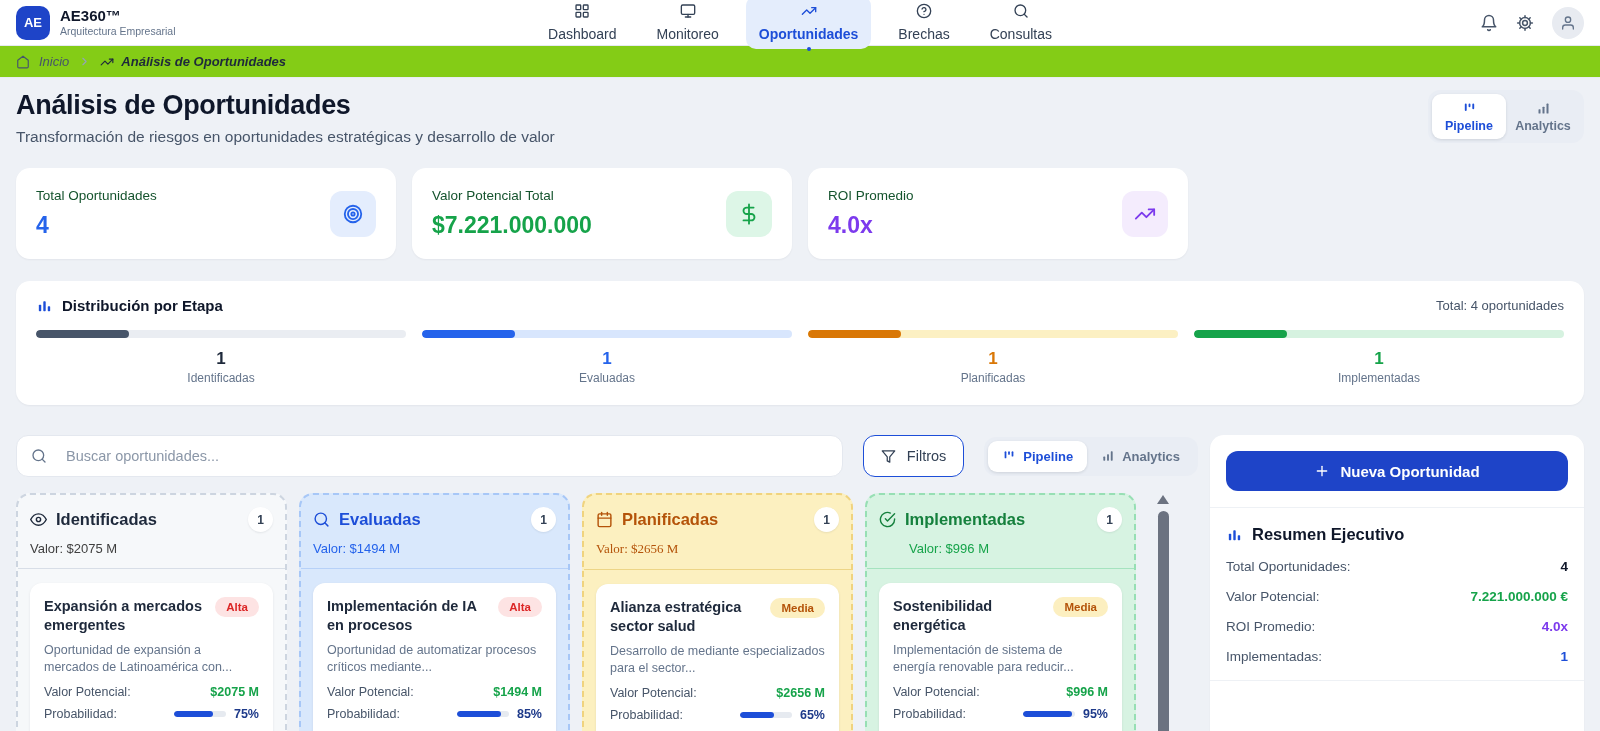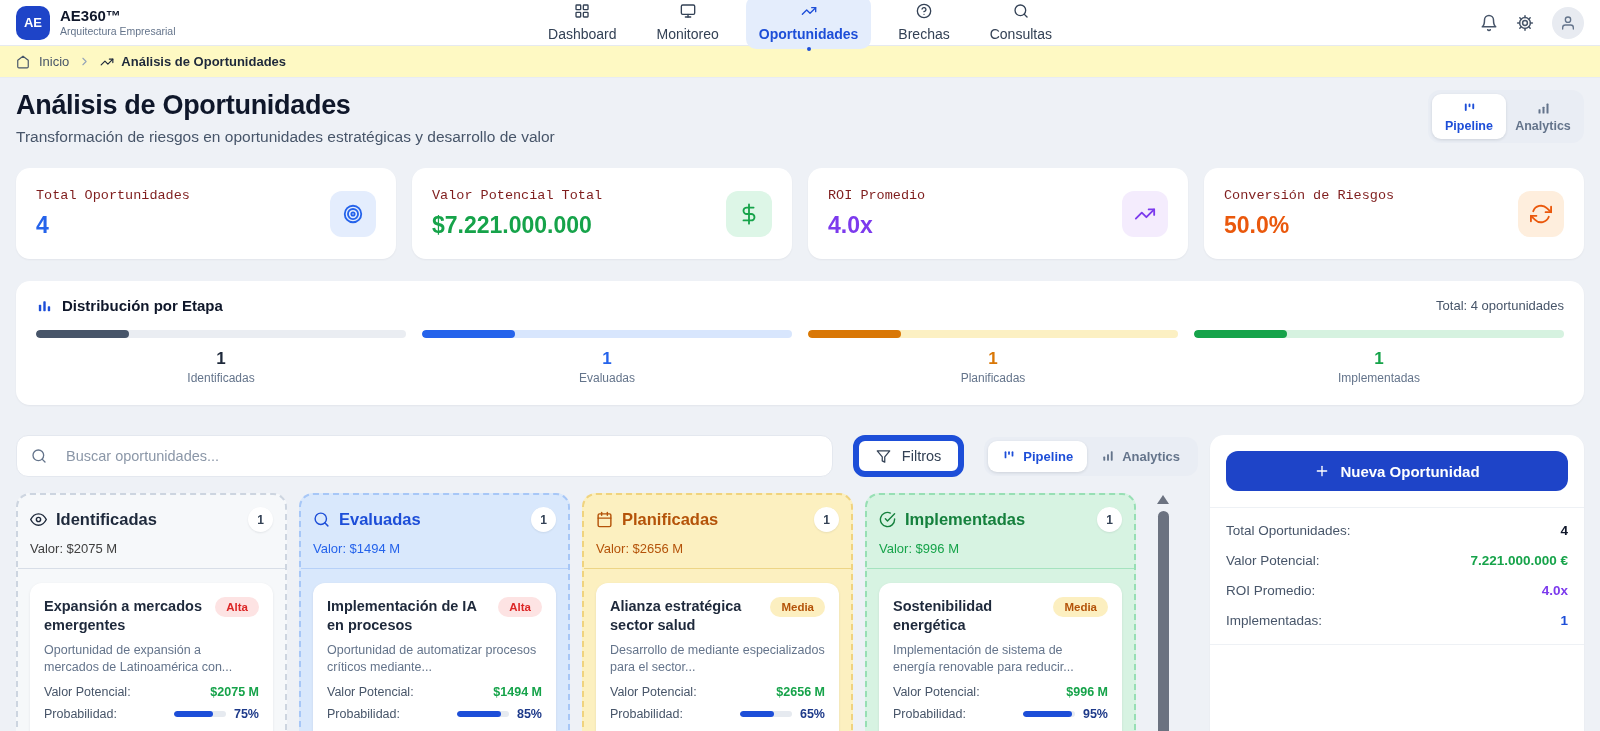--- a/index.html
+++ b/index.html
@@ -16,39 +16,39 @@
   .nav-item { display:flex; align-items:center; gap:7px; font-size:14px; color:#334155; padding:7px 13px; border-radius:10px; cursor:pointer; position:relative;flex-direction:column; }
   .nav-item .ic { width:16px; height:16px; }
   .nav-item.active { background:#e4edfc; color:var(--c-nav-active,#1d4ed8); font-weight:600; }
   .nav-item.active .dot { position:absolute; left:50%; bottom:-2px; transform:translateX(-50%); width:4px; height:4px; border-radius:50%; background:var(--c-nav-active,#1d4ed8); }
   .top-actions { margin-left:auto; display:flex; align-items:center; gap:18px; color:#475569; }
   .top-actions .ic { width:18px; height:18px; cursor:pointer; }
   .avatar { width:32px; height:32px; border-radius:50%; background:#e8ebf1; display:flex; align-items:center; justify-content:center; color:#64748b; cursor:pointer; }
   .avatar .ic { width:16px; height:16px; }
 
   
-  .breadcrumb { height:32px; display:flex; align-items:center; gap:9px; padding:0 16px; font-size:13px; color:#475569; border-bottom:1px solid #e8ecf2; background:#fef9c3; }
+  .breadcrumb { height:32px; display:flex; align-items:center; gap:9px; padding:0 16px; font-size:13px; color:#475569; border-bottom:1px solid #e8ecf2; background:#84cc16;font-style:italic; }
   .breadcrumb .ic { width:14px; height:14px; }
   .crumb-current { color:#1e293b; font-weight:600; display:flex; align-items:center; gap:7px; }
   .crumb-sep { color:#94a3b8; }
 
   
   .content { padding:0 16px; }
   .page-head { margin-top:12px; display:flex; justify-content:space-between; align-items:flex-start; }
   .page-title { font-size:27px; font-weight:800; color:#0f172a; letter-spacing:-0.3px; }
   .page-subtitle { margin-top:7px; font-size:15.5px; color:#475569; }
   .seg { background:#e9edf4; border-radius:12px; padding:4px; display:flex;text-align:right; }
   .seg-btn-v { width:74px; padding:7px 0 6px; display:flex; flex-direction:column; align-items:center; gap:3px; font-size:12.5px; font-weight:600; color:#64748b; border-radius:9px; cursor:pointer; }
   .seg-btn-v .ic { width:15px; height:15px; }
   .seg-btn-v.active { background:#fff; color:var(--c-nav-active,#1d4ed8); box-shadow:0 1px 3px rgba(15,23,42,.12); }
 
   
   .stats-row { margin-top:22px; display:grid; grid-template-columns:repeat(4,1fr); gap:16px; }
   .stat-card { background:#fff; border-radius:14px; padding:20px; display:flex; justify-content:space-between; align-items:center; box-shadow:0 1px 2px rgba(16,24,40,.05); }
-  .stat-label { font-size:13.5px; color:#7f1d1d;font-family:Liberation Mono, monospace; }
+  .stat-label { font-size:13.5px; color:#14532d; }
   .stat-value { margin-top:9px; font-size:23px; font-weight:800; }
   .v-blue{color:var(--c-stat-blue,#2563eb);} .v-green{color:var(--c-stat-green,#16a34a);} .v-purple{color:var(--c-stat-purple,#7c3aed);} .v-orange{color:var(--c-stat-orange,#ea580c);}
   .stat-icon { width:46px; height:46px; border-radius:12px; display:flex; align-items:center; justify-content:center; }
   .stat-icon .ic { width:22px; height:22px; }
   .t-blue{background:#e4edfd;color:#2563eb;} .t-green{background:#ddf6e7;color:#16a34a;} .t-purple{background:#f4ecfd;color:#7c3aed;} .t-orange{background:#feeedd;color:#ea580c;}
 
   
   .dist-card { margin-top:22px; background:#fff; border-radius:14px; padding:16px 20px 20px; box-shadow:0 1px 2px rgba(16,24,40,.05); }
   .dist-head { display:flex; justify-content:space-between; align-items:center; }
   .dist-title { display:flex; align-items:center; gap:9px; font-size:15px; font-weight:700; color:#0f172a; }
@@ -66,43 +66,43 @@
   .s-impl .track{background:#d6f2e0;} .s-impl .fill{background:var(--c-stage-implementadas,#16a34a);} .s-impl .stage-count{color:var(--c-stage-implementadas,#16a34a);}
 
   
   .workspace { margin-top:30px; display:flex; gap:12px; align-items:flex-start; }
   .ws-left { flex:1; min-width:0; }
   .toolbar { display:flex; align-items:center; gap:20px; }
   .searchbox { flex:1; height:42px; background:#fff; border:1px solid #e4e8ef; border-radius:12px; display:flex; align-items:center; gap:19px; padding:0 14px; color:#64748b; }
   .searchbox .ic { width:16px; height:16px; }
   .searchbox input { border:none; outline:none; flex:1; font-size:14.5px; font-family:inherit; color:#334155; background:transparent; }
   .searchbox input::placeholder { color:#8b97a8; }
-  .btn-filter { height:42px; background:#fff; border:6px solid #1d4ed8; border-radius:12px; display:flex; align-items:center; gap:11px; padding:0 17px; font-size:14.5px; color:#334155; font-weight:500; cursor:pointer; }
+  .btn-filter { height:42px; background:#fff; border:1px solid #1d4ed8; border-radius:12px; display:flex; align-items:center; gap:11px; padding:0 17px; font-size:14.5px; color:#334155; font-weight:500; cursor:pointer; }
   .btn-filter .ic { width:15px; height:15px; }
   .seg-btn-h { display:flex; align-items:center; gap:7px; padding:8px 14px; font-size:13px; font-weight:600; color:#64748b; border-radius:9px; cursor:pointer; }
   .seg-btn-h .ic { width:14px; height:14px; }
   .seg-btn-h.active { background:#fff; color:var(--c-nav-active,#1d4ed8); box-shadow:0 1px 3px rgba(15,23,42,.12); }
 
   
   .kanban { margin-top:16px; display:flex; gap:12px; }
   .kcol { width:271px; flex:none; border-radius:14px; border:2px dashed; padding:12px; height:560px; }
   .kcol-head { display:flex; justify-content:space-between; align-items:center; }
   .kcol-title { display:flex; align-items:center; gap:9px; font-size:16.5px; font-weight:700; }
   .kcol-title .ic { width:17px; height:17px; }
   .kcol-count { width:25px; height:25px; border-radius:50%; background:#fff; display:flex; align-items:center; justify-content:center; font-size:12px; font-weight:600; color:#334155; box-shadow:0 1px 2px rgba(15,23,42,.08); }
   .kcol-valor { margin-top:9px; font-size:13px; }
   .kcol-rule { margin:12px -12px 0; border:none; border-top:1.5px solid; }
   .col-ident { background:#f6f8fa; border-color:#cdd5e0; }
   .col-ident .kcol-title{color:#1e293b;} .col-ident .kcol-valor{color:#404040;} .col-ident .kcol-rule{border-color:#d8dee7;}
   .col-eval { background:#d9e8fc; border-color:#a7c7f7; }
   .col-eval .kcol-title{color:#1d4ed8;} .col-eval .kcol-valor{color:#2563eb;} .col-eval .kcol-rule{border-color:#b7d1f8;}
   .col-plan { background:#fcf0c0; border-color:#f0d37e; }
-  .col-plan .kcol-title{color:#b45309;} .col-plan .kcol-valor{color:#b45309;} .col-plan .kcol-rule{border-color:#edd586;}
+  .col-plan .kcol-title{color:#b45309;} .col-plan .kcol-valor{color:#b45309;font-family:Liberation Serif, serif;} .col-plan .kcol-rule{border-color:#edd586;}
   .col-impl { background:#d7f3e2; border-color:#97dfb4; }
-  .col-impl .kcol-title{color:#15803d;} .col-impl .kcol-valor{color:#16a34a;} .col-impl .kcol-rule{border-color:#a5e3bf;}
+  .col-impl .kcol-title{color:#15803d;} .col-impl .kcol-valor{color:#16a34a;margin-left:30px;} .col-impl .kcol-rule{border-color:#a5e3bf;}
 
   .kcard { margin-top:14px; background:#fff; border-radius:12px; padding:14px; box-shadow:0 1px 3px rgba(15,23,42,.08); cursor:pointer; }
   .kcard-toprow { display:flex; align-items:flex-start; }
   .kcard-title { flex:1; font-size:14.5px; font-weight:700; color:#1e293b; line-height:1.3; padding-right:6px; }
   .badge { flex:none; padding:4px 11px; border-radius:999px; font-size:11.5px; font-weight:600; }
   .badge-alta { background:#fde3e3; color:var(--c-priority-alta,#dc2626); }
   .badge-media { background:#fcefc0; color:var(--c-priority-media,#b45309); }
   .kcard-desc { margin-top:7px; font-size:12.5px; color:#64748b; line-height:1.4; }
   .krow { margin-top:8px; display:flex; justify-content:space-between; align-items:center; font-size:12.5px; }
   .krow-label { color:#475569; }
@@ -289,34 +289,20 @@
         <div class="stat-label">ROI Promedio</div>
         <div class="stat-value v-purple">4.0x</div>
       </div>
       <div class="stat-icon t-purple">
         <svg class="ic" viewBox="0 0 24 24">
             <polyline points="22 7 13.5 15.5 8.5 10.5 2 17"></polyline>
             <polyline points="16 7 22 7 22 13"></polyline>
           </svg>
       </div>
     </div>
-    <div class="stat-card">
-      <div>
-        <div class="stat-label">Conversión de Riesgos</div>
-        <div class="stat-value v-orange">50.0%</div>
-      </div>
-      <div class="stat-icon t-orange">
-        <svg class="ic" viewBox="0 0 24 24">
-            <polyline points="23 4 23 10 17 10"></polyline>
-            <polyline points="1 20 1 14 7 14"></polyline>
-            <path d="M3.51 9a9 9 0 0 1 14.85-3.36L23 10"></path>
-            <path d="M1 14l4.64 4.36A9 9 0 0 0 20.49 15"></path>
-          </svg>
-      </div>
-    </div>
   </div>
 
   <div class="dist-card">
     <div class="dist-head">
       <div class="dist-title">
         <svg class="ic filled" viewBox="0 0 24 24">
             <rect x="4" y="11" width="3.4" height="9" rx="1"></rect>
             <rect x="10.3" y="6" width="3.4" height="14" rx="1"></rect>
             <rect x="16.6" y="13" width="3.4" height="7" rx="1"></rect>
           </svg>
@@ -566,20 +552,28 @@
 
     <aside class="right-panel">
       <button class="btn-primary">
         <svg class="ic" viewBox="0 0 24 24">
             <line x1="12" y1="5" x2="12" y2="19"></line>
             <line x1="5" y1="12" x2="19" y2="12"></line>
           </svg>
         <span>Nueva Oportunidad</span>
       </button>
       <hr class="panel-rule">
+      <div class="sum-title">
+        <svg class="ic filled" viewBox="0 0 24 24">
+            <rect x="4" y="11" width="3.4" height="9" rx="1"></rect>
+            <rect x="10.3" y="6" width="3.4" height="14" rx="1"></rect>
+            <rect x="16.6" y="13" width="3.4" height="7" rx="1"></rect>
+          </svg>
+        <span>Resumen Ejecutivo</span>
+      </div>
       <div class="sum-row">
         <span class="sum-label">Total Oportunidades:</span>
         <span class="sum-value sv-dark">4</span>
       </div>
       <div class="sum-row">
         <span class="sum-label">Valor Potencial:</span>
         <span class="sum-value sv-green">7.221.000.000 €</span>
       </div>
       <div class="sum-row">
         <span class="sum-label">ROI Promedio:</span>

